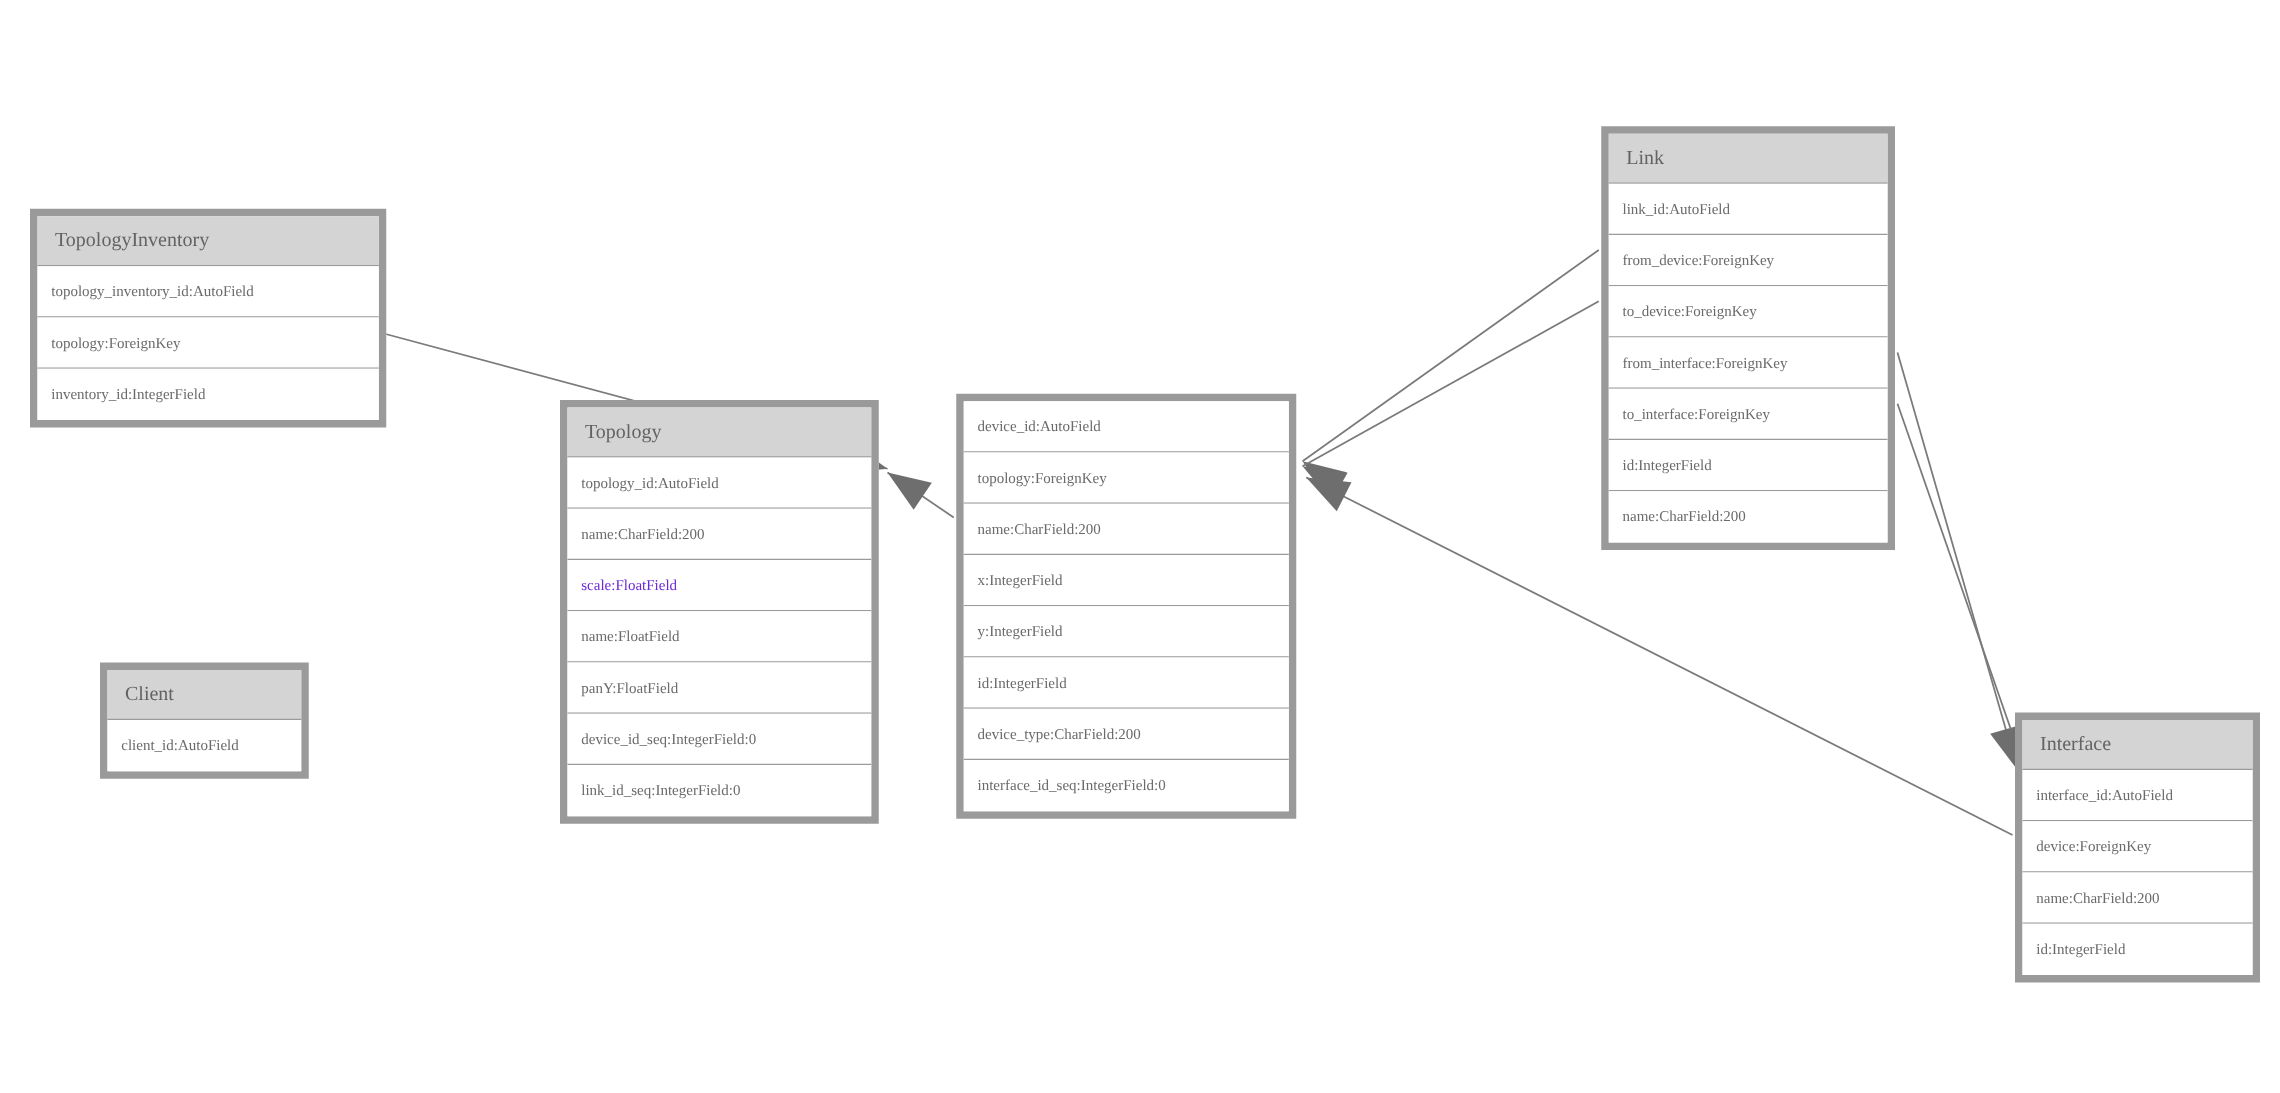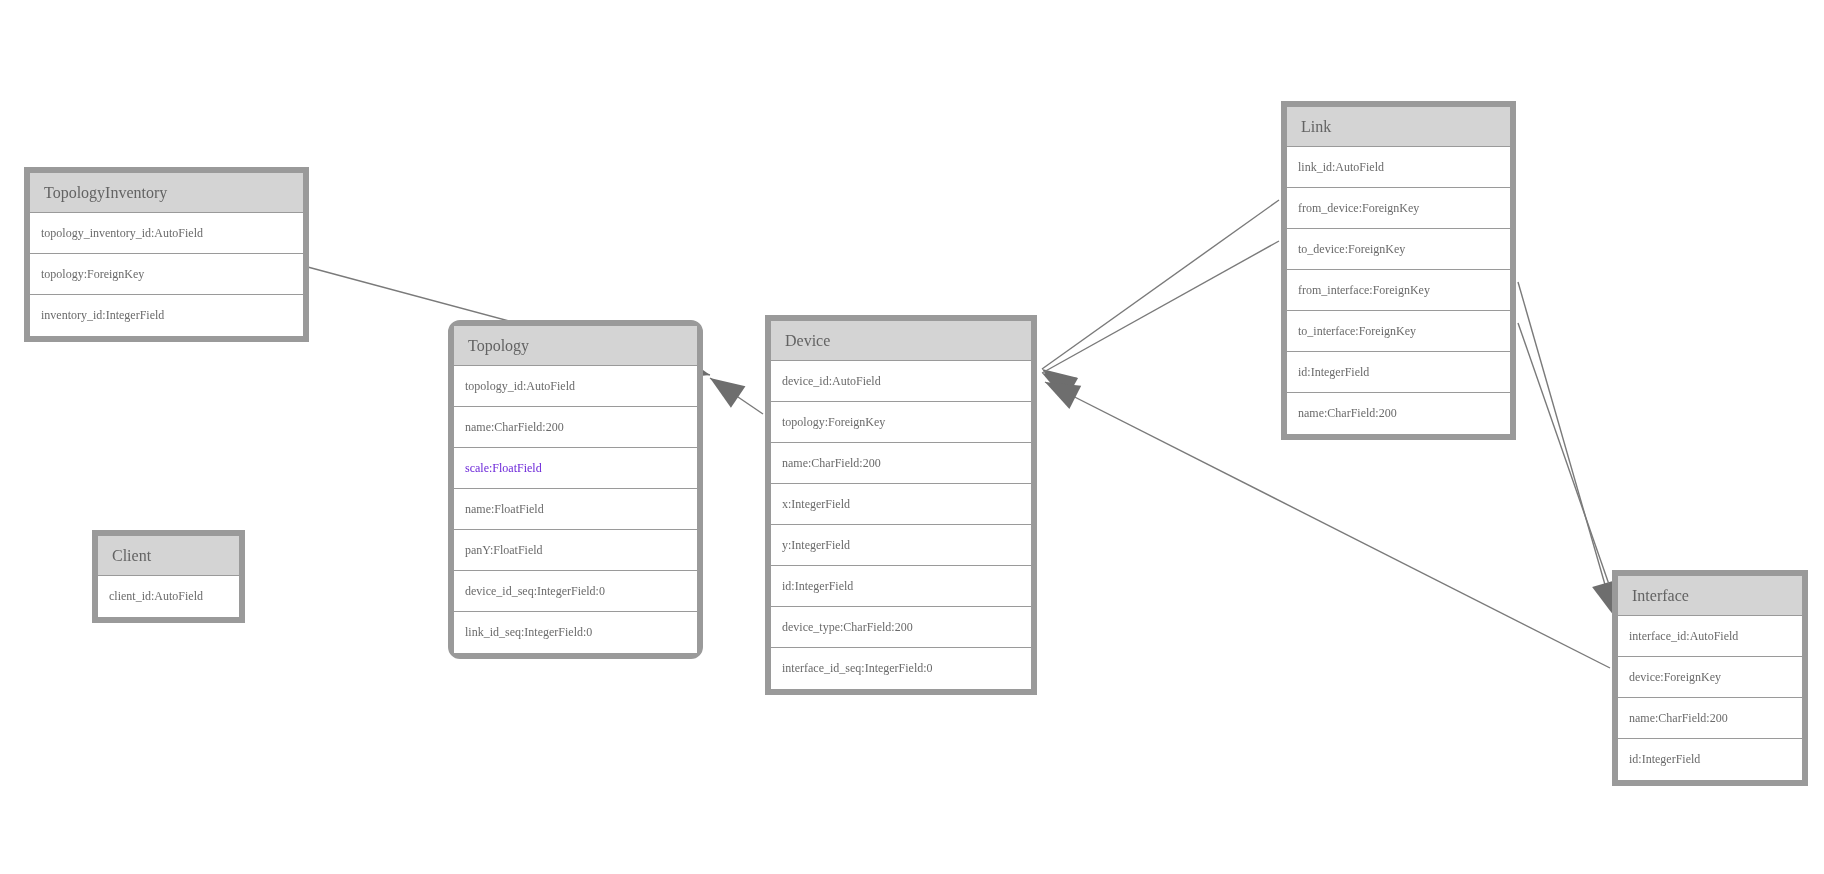--- a/index.html
+++ b/index.html
@@ -82,36 +82,35 @@
       <polygon points="0,0 -34,-13 -34,13" fill="#6e6e6e" transform="translate(1620,616) rotate(71)"></polygon>
     </svg>
 
   <div id="entity-layer">
       <div class="entity" style="left: 24px; top: 167px; width: 285px; border-color: rgb(154, 154, 154);">
         <div class="entity-header" style="background: rgb(212, 212, 212); border-bottom-color: rgb(154, 154, 154);">TopologyInventory</div>
         <div class="entity-field" style="border-bottom-color: rgb(154, 154, 154); color: rgb(106, 106, 106);">topology_inventory_id:AutoField</div>
         <div class="entity-field" style="border-bottom-color: rgb(154, 154, 154); color: rgb(106, 106, 106);">topology:ForeignKey</div>
         <div class="entity-field" style="border-bottom-color: rgb(154, 154, 154); color: rgb(106, 106, 106);">inventory_id:IntegerField</div>
       </div>
-      <div class="entity" style="left: 92px; top: 530px; width: 153px; border-color: rgb(154, 154, 154);">
+      <div class="entity" style="left: 80px; top: 530px; width: 167px; border-color: rgb(154, 154, 154);">
         <div class="entity-header" style="background: rgb(212, 212, 212); border-bottom-color: rgb(154, 154, 154);">Client</div>
         <div class="entity-field" style="border-bottom-color: rgb(154, 154, 154); color: rgb(106, 106, 106);">client_id:AutoField</div>
       </div>
-      <div class="entity" style="left: 448px; top: 320px; width: 255px; border-color: rgb(154, 154, 154); border-radius: 12px;">
+      <div class="entity" style="left: 448px; top: 320px; width: 255px; border-color: rgb(154, 154, 154);">
         <div class="entity-header" style="background: rgb(212, 212, 212); border-bottom-color: rgb(154, 154, 154);">Topology</div>
         <div class="entity-field" style="border-bottom-color: rgb(154, 154, 154); color: rgb(106, 106, 106);">topology_id:AutoField</div>
         <div class="entity-field" style="border-bottom-color: rgb(154, 154, 154); color: rgb(106, 106, 106);">name:CharField:200</div>
         <div class="entity-field" style="border-bottom-color: rgb(154, 154, 154); color: #6d28d9;">scale:FloatField</div>
         <div class="entity-field" style="border-bottom-color: rgb(154, 154, 154); color: rgb(106, 106, 106);">name:FloatField</div>
         <div class="entity-field" style="border-bottom-color: rgb(154, 154, 154); color: rgb(106, 106, 106);">panY:FloatField</div>
         <div class="entity-field" style="border-bottom-color: rgb(154, 154, 154); color: rgb(106, 106, 106);">device_id_seq:IntegerField:0</div>
         <div class="entity-field" style="border-bottom-color: rgb(154, 154, 154); color: rgb(106, 106, 106);">link_id_seq:IntegerField:0</div>
       </div>
       <div class="entity" style="left: 765px; top: 315px; width: 272px; border-color: rgb(154, 154, 154);">
-        <div class="entity-header" style="background: rgb(212, 212, 212); border-bottom-color: rgb(154, 154, 154);">Device</div>
         <div class="entity-field" style="border-bottom-color: rgb(154, 154, 154); color: rgb(106, 106, 106);">device_id:AutoField</div>
         <div class="entity-field" style="border-bottom-color: rgb(154, 154, 154); color: rgb(106, 106, 106);">topology:ForeignKey</div>
         <div class="entity-field" style="border-bottom-color: rgb(154, 154, 154); color: rgb(106, 106, 106);">name:CharField:200</div>
         <div class="entity-field" style="border-bottom-color: rgb(154, 154, 154); color: rgb(106, 106, 106);">x:IntegerField</div>
         <div class="entity-field" style="border-bottom-color: rgb(154, 154, 154); color: rgb(106, 106, 106);">y:IntegerField</div>
         <div class="entity-field" style="border-bottom-color: rgb(154, 154, 154); color: rgb(106, 106, 106);">id:IntegerField</div>
         <div class="entity-field" style="border-bottom-color: rgb(154, 154, 154); color: rgb(106, 106, 106);">device_type:CharField:200</div>
         <div class="entity-field" style="border-bottom-color: rgb(154, 154, 154); color: rgb(106, 106, 106);">interface_id_seq:IntegerField:0</div>
       </div>
       <div class="entity" style="left: 1281px; top: 101px; width: 235px; border-color: rgb(154, 154, 154);">

